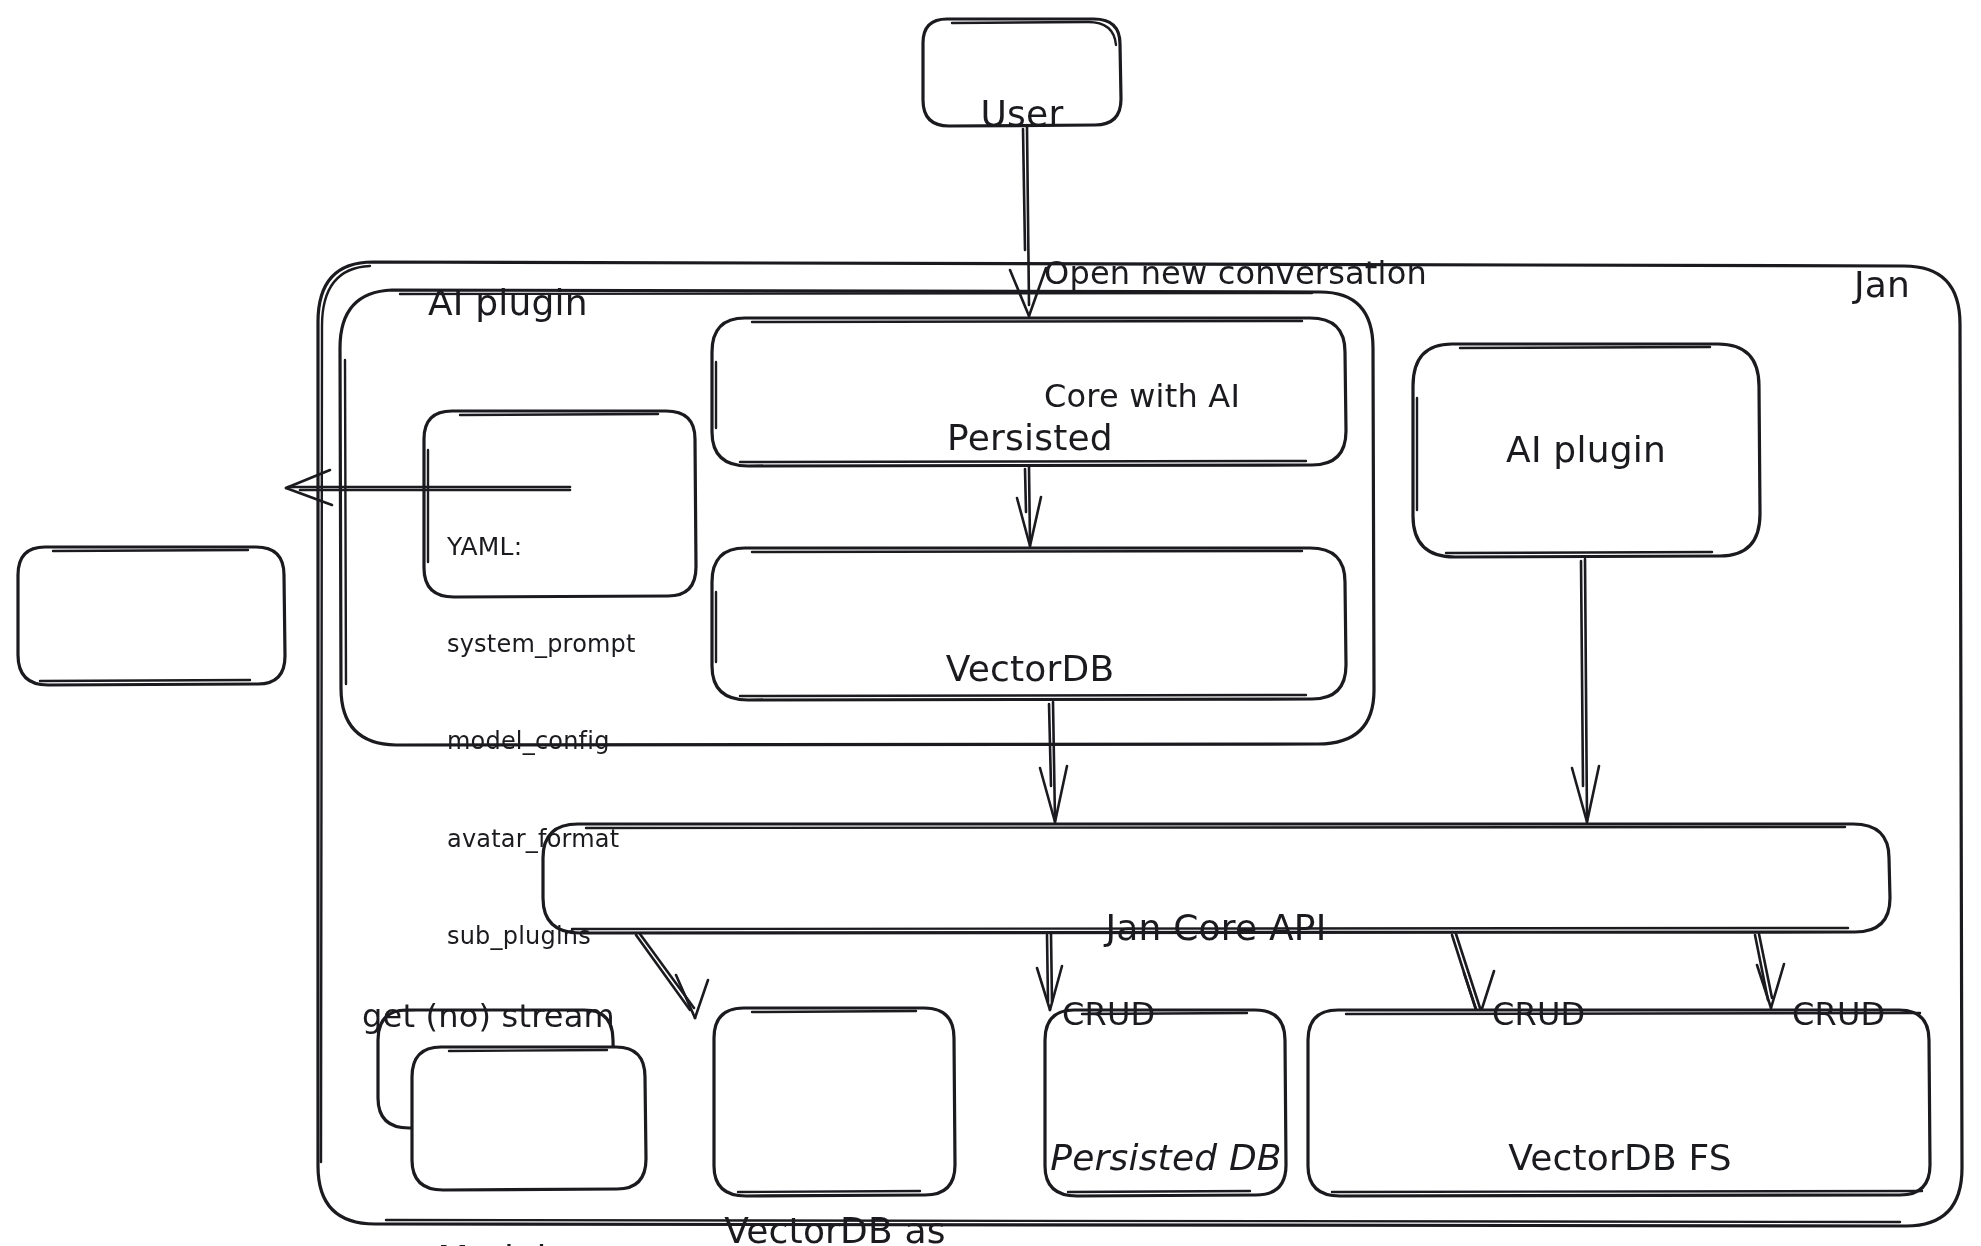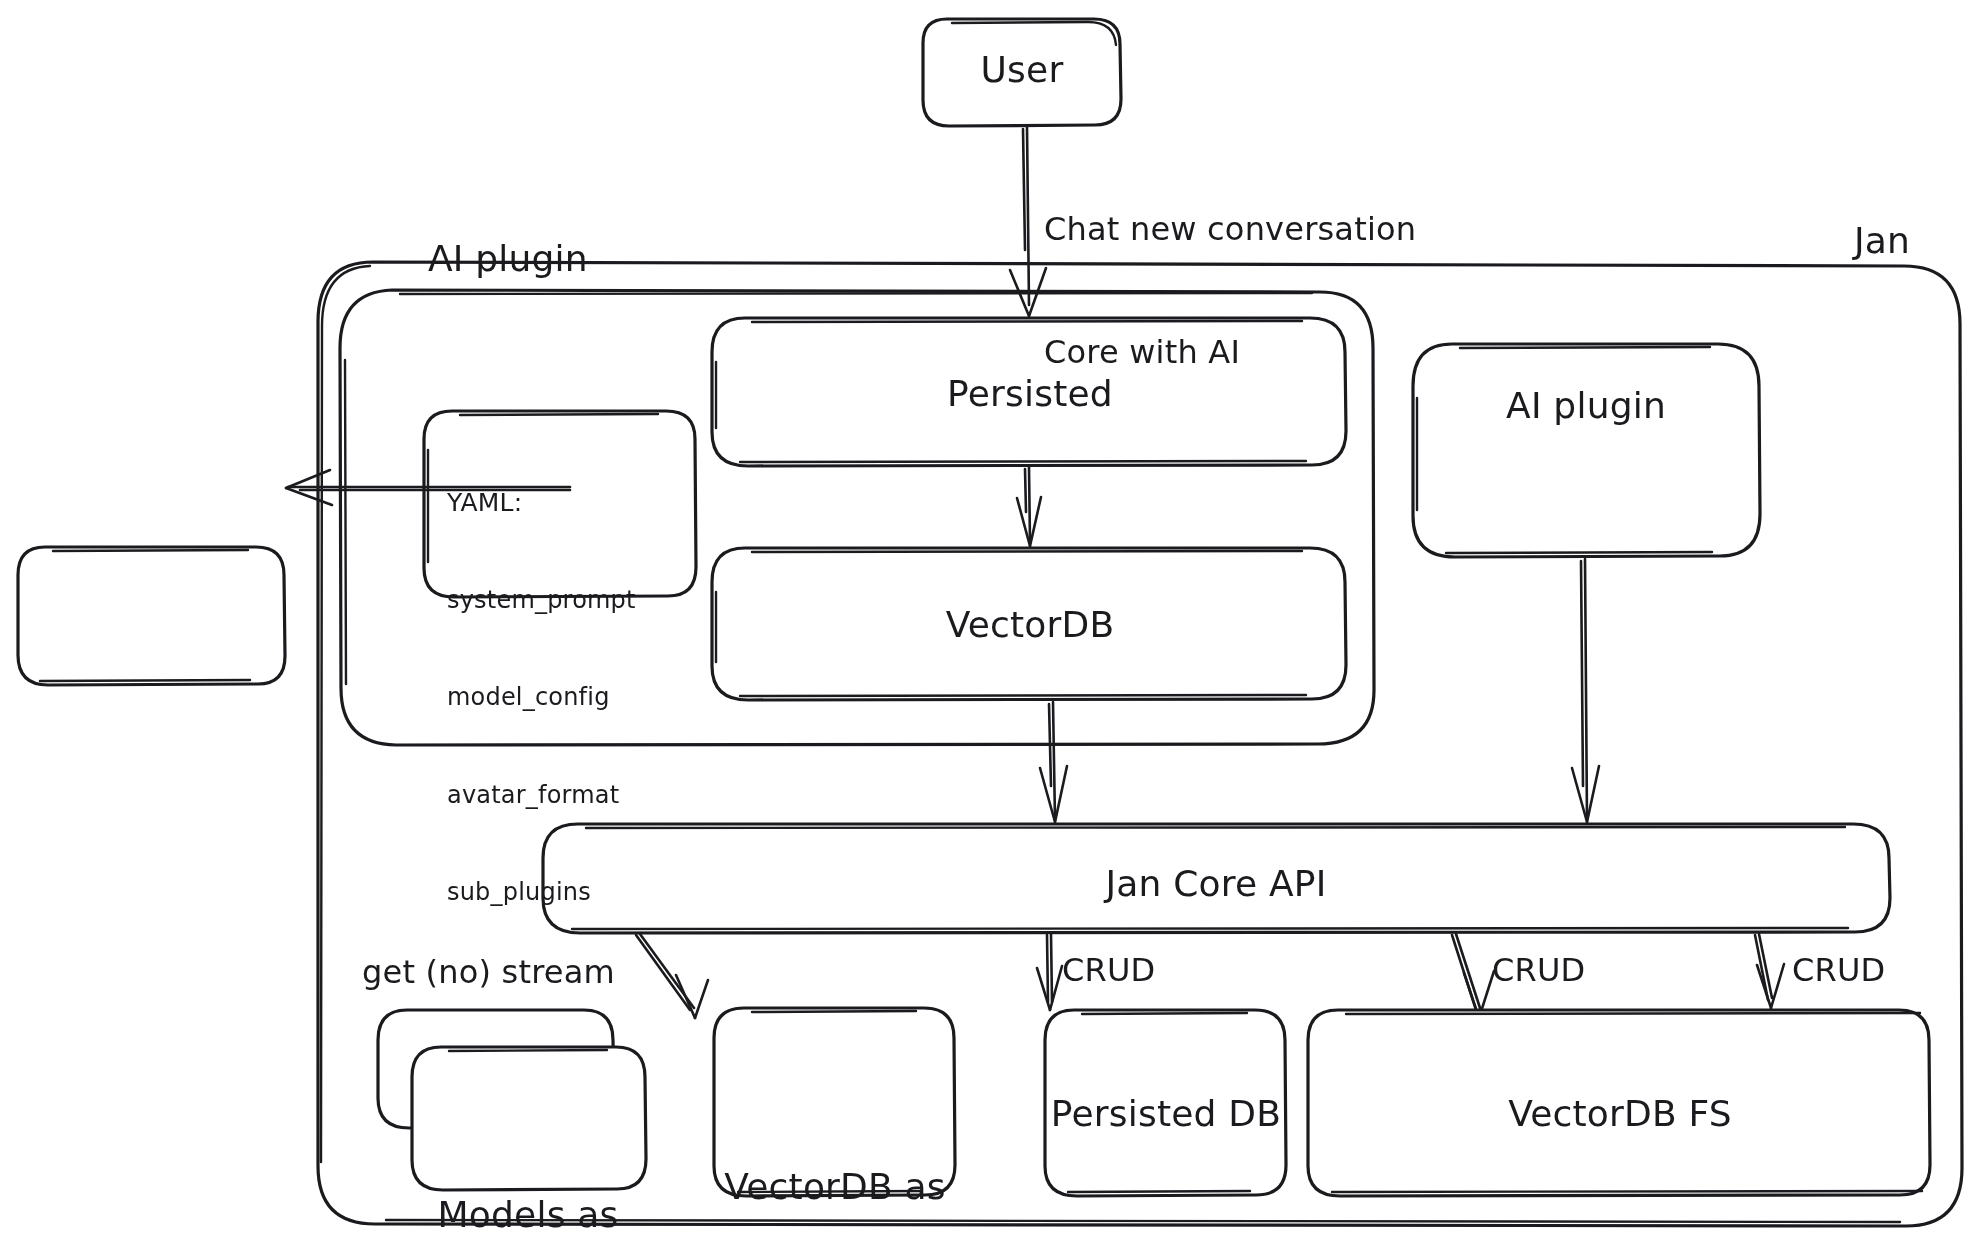--- a/index.html
+++ b/index.html
@@ -32,20 +32,21 @@
   .sk-arrow { stroke-width: 2.6; }
   .sk-fill { fill: #ffffff; }
 
   .lbl {
     position: absolute;
     color: #1b1b1f;
     font-family: "DejaVu Sans", sans-serif;
     white-space: pre;
     line-height: 1.28;
     letter-spacing: 0.2px;
+    margin-top: 44px;
   }
   .lbl-center {
     text-align: center;
     transform: translateX(-50%);
   }
   .node-title {
     font-size: 36px;
   }
   .container-title {
     font-size: 36px;
@@ -230,34 +231,34 @@
   <div class="lbl node-title lbl-center two-line" style="left:528px; top:1096px;">
     <div>Models as</div>
     
   </div>
 
   <div class="lbl node-title lbl-center two-line" style="left:835px; top:1068px;">
     <div>VectorDB as</div>
     
   </div>
 
-  <div class="lbl node-title lbl-center" style="left:1166px; top:1091px;">Persisted DB</div>
+  <div class="lbl node-title lbl-center" style="left:1166px; top:1091px;font-style:italic;">Persisted DB</div>
 
   <div class="lbl node-title lbl-center" style="left:1620px; top:1091px;">VectorDB FS</div>
 
   <div class="lbl yaml-text" style="left:447px; top:421px;">
     <div class="yaml-head">YAML:</div>
     <div>system_prompt</div>
     <div>model_config</div>
     <div>avatar_format</div>
     <div>sub_plugins</div>
   </div>
 
   <div class="lbl edge-label" style="left:1044px; top:127px;">
-    <div>Chat new conversation</div>
+    <div>Open new conversation</div>
     <div>Core with AI</div>
   </div>
 
   <div class="lbl edge-label" style="left:362px; top:952px;">get (no) stream</div>
 
   <div class="lbl edge-label" style="left:1062px; top:950px;">CRUD</div>
 
   <div class="lbl edge-label" style="left:1492px; top:950px;">CRUD</div>
 
   <div class="lbl edge-label" style="left:1792px; top:950px;">CRUD</div>

